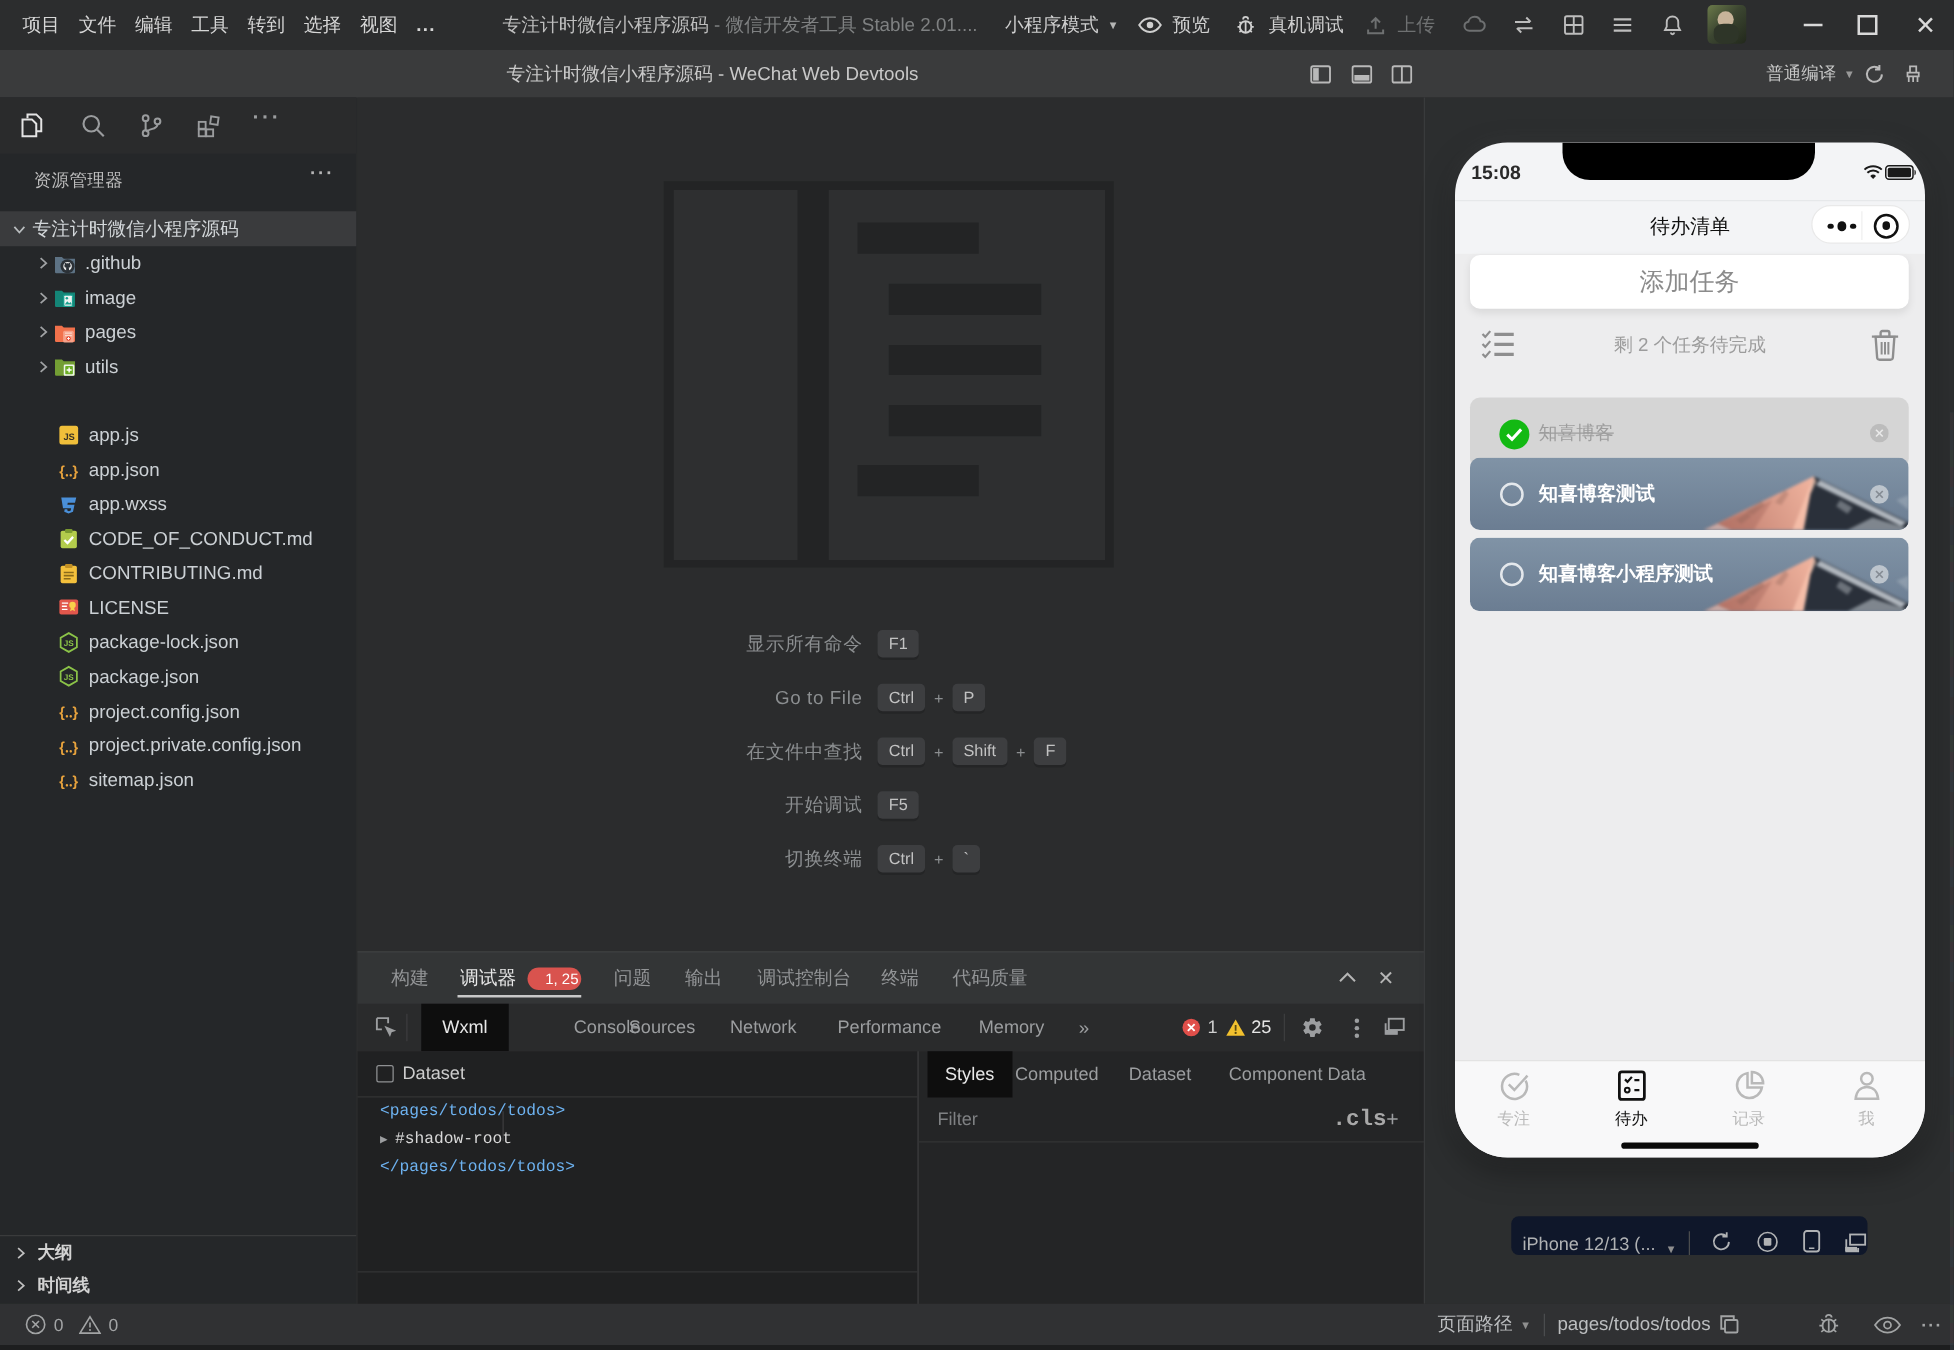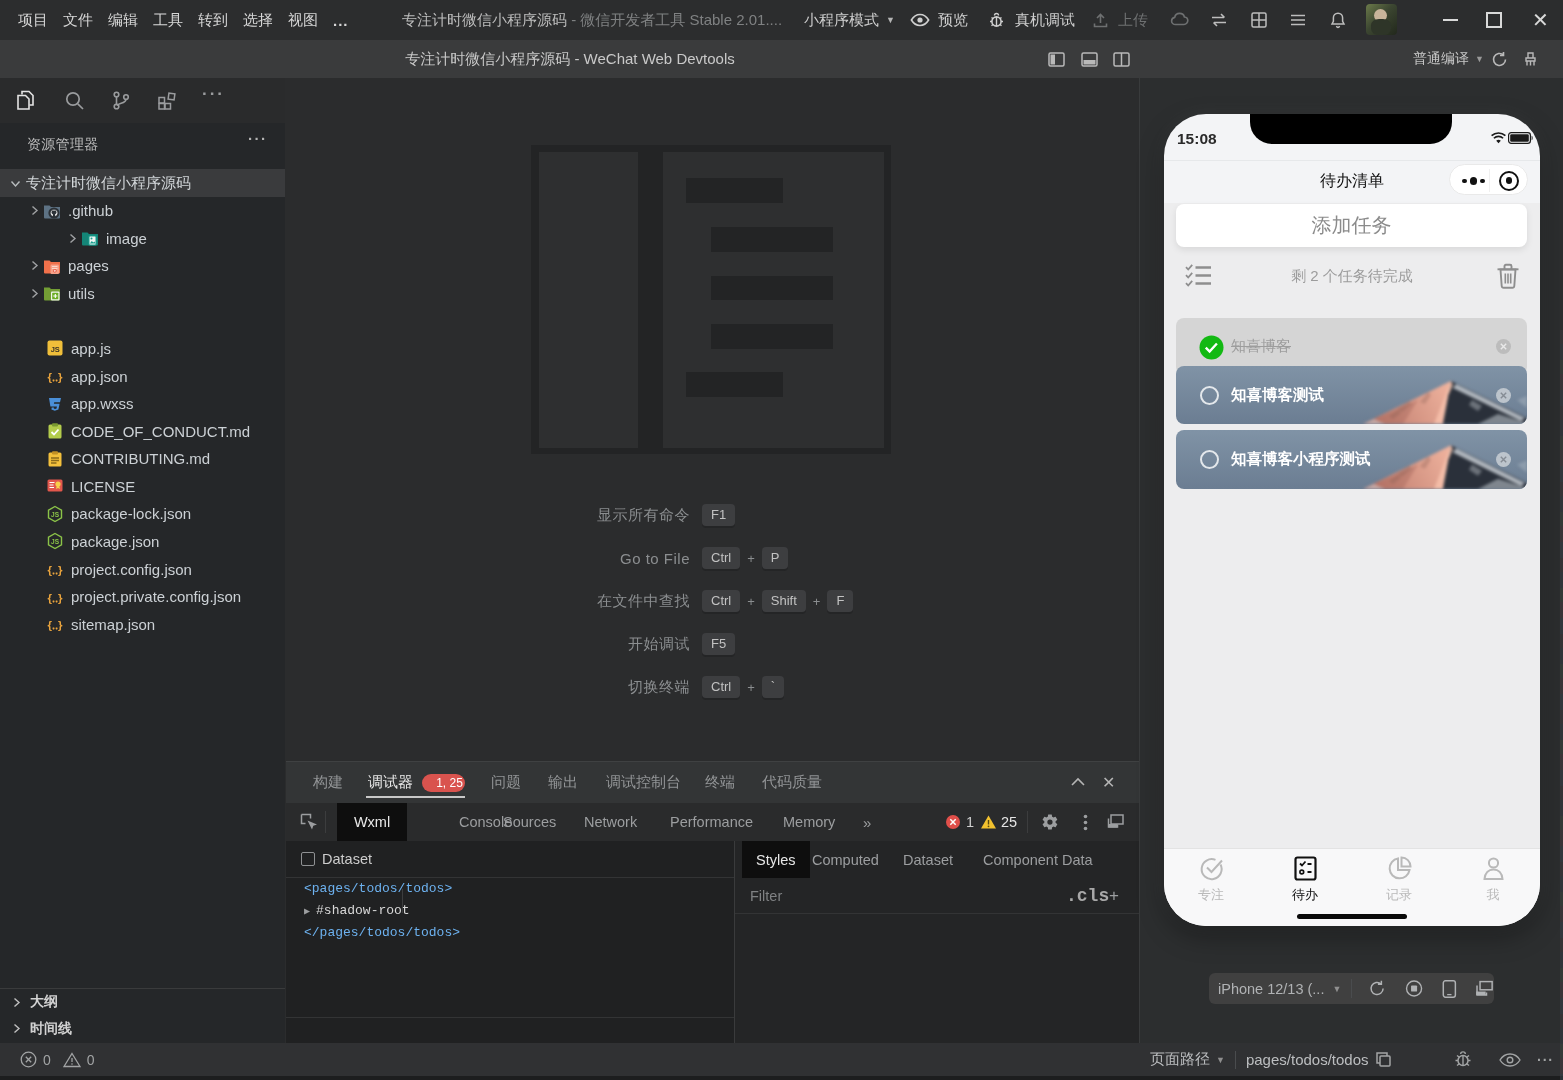--- a/index.html
+++ b/index.html
@@ -74,21 +74,21 @@
   #addcard { position:absolute; left:12px; top:1px; width:351px; height:43px; background:#fff; border-radius:8px;
      box-shadow:0 3px 7px rgba(0,0,0,.09); display:flex; align-items:center; justify-content:center; color:#8b8b8b; font-size:20px;}
   #counter { position:absolute; left:0; top:58px; width:376px; height:30px; display:flex; align-items:center; justify-content:center; color:#9c9c9c; font-size:15px;}
   .tcard { position:absolute; left:12px; width:351px; border-radius:8px; overflow:hidden;}
   .trowtxt { position:absolute; left:55px; top:0; height:100%; display:flex; align-items:center; font-size:15px; }
   .xbtn { position:absolute; right:16px; }
   #tabbar { position:absolute; left:0; top:734px; width:376px; height:78px; background:#f8f8f9; border-top:1px solid #e3e3e3; }
   .tbi { position:absolute; top:7px; width:94px; height:60px; display:flex; flex-direction:column; align-items:center; color:#b9b9b9; font-size:13px; }
   .tbi .lbl { margin-top:4px; }
   #homebar { position:absolute; left:133px; top:800px; width:110px; height:5px; background:#0a0a0a; border-radius:3px;}
-  #devicebar { position:absolute; left:69px; top:895px; width:285px; height:31px; background:#404040; border-radius:6px; display:flex; align-items:center; color:#b0b2b4; font-size:14.5px; white-space:nowrap;}
+  #devicebar { position:absolute; left:69px; top:895px; width:285px; height:31px; background:#0f172a; border-radius:6px; display:flex; align-items:flex-end; color:#b0b2b4; font-size:14.5px; white-space:nowrap;}
 
   #statusbar { left:0; top:1043px; width:1563px; height:33px; background:#303133; color:#a2a4a5; font-size:14px;}
   .sbitem { position:absolute; top:1043px; height:33px; display:flex; align-items:center; gap:6px; color:#a2a4a5; font-size:14px;}
   #bottomstrip { left:0; top:1076px; width:1563px; height:4px; background:#1d1e1f; }
   #simline { left:1139px; top:78px; width:1px; height:965px; background:#393b3c; }
 </style>
 </head>
 <body>
 <div id="app">
   <div class="abs" id="titlebar"></div>
@@ -220,21 +220,21 @@
         <svg style="margin-left:26px; flex:none;" width="17" height="17" viewBox="0 0 17 17">
           <path d="M6.5 4.5l4.5 4-4.5 4" fill="none" stroke="#a0a2a4" stroke-width="1.4"></path>
         </svg>
         <svg class="ficon" viewBox="0 0 18 18">
           <path d="M1 3.5h5.5L8 5h9v10.5a1 1 0 0 1-1 1H2a1 1 0 0 1-1-1z" fill="#5d7284"></path>
           <circle cx="11" cy="11" r="5.6" fill="#2b3137"></circle>
           <path d="M11 7.6c-2 0-3.4 1.5-3.4 3.4 0 1.5 1 2.8 2.3 3.2v-1.2c-.1-.3 0-.6.2-.8-1-.2-1.6-.8-1.6-1.7 0-.5.1-.9.4-1.2-.1-.3-.1-.8 0-1.1.5 0 .9.2 1.2.5.3-.1.6-.1.9-.1s.6 0 .9.1c.3-.3.7-.5 1.2-.5.1.3.1.8 0 1.1.3.3.4.7.4 1.2 0 .9-.6 1.5-1.6 1.7.2.2.3.5.3.8v1.2c1.3-.4 2.3-1.7 2.3-3.2 0-1.9-1.4-3.4-3.5-3.4z" fill="#e8e8e8"></path>
         </svg>
         <span>.github</span>
       </div>
-    <div class="treerow" style="top:146.2px;padding-left:38px;">
+    <div class="treerow" style="top:146.2px;">
         <svg style="margin-left:26px; flex:none;" width="17" height="17" viewBox="0 0 17 17">
           <path d="M6.5 4.5l4.5 4-4.5 4" fill="none" stroke="#a0a2a4" stroke-width="1.4"></path>
         </svg>
         <svg class="ficon" viewBox="0 0 18 18">
           <path d="M1 3.5h5.5L8 5h9v10.5a1 1 0 0 1-1 1H2a1 1 0 0 1-1-1z" fill="#148577"></path>
           <rect x="7.5" y="6.5" width="8" height="10" rx="1" fill="#1aa08f"></rect>
           <rect x="8.5" y="7.5" width="6" height="8" rx=".5" fill="#eef4f2"></rect>
           <circle cx="10.5" cy="9.5" r="1" fill="#1aa08f"></circle>
           <path d="M8.8 14.5l2-2.5 1.5 1.5 1.2-1 1 2z" fill="#1aa08f"></path>
         </svg>

